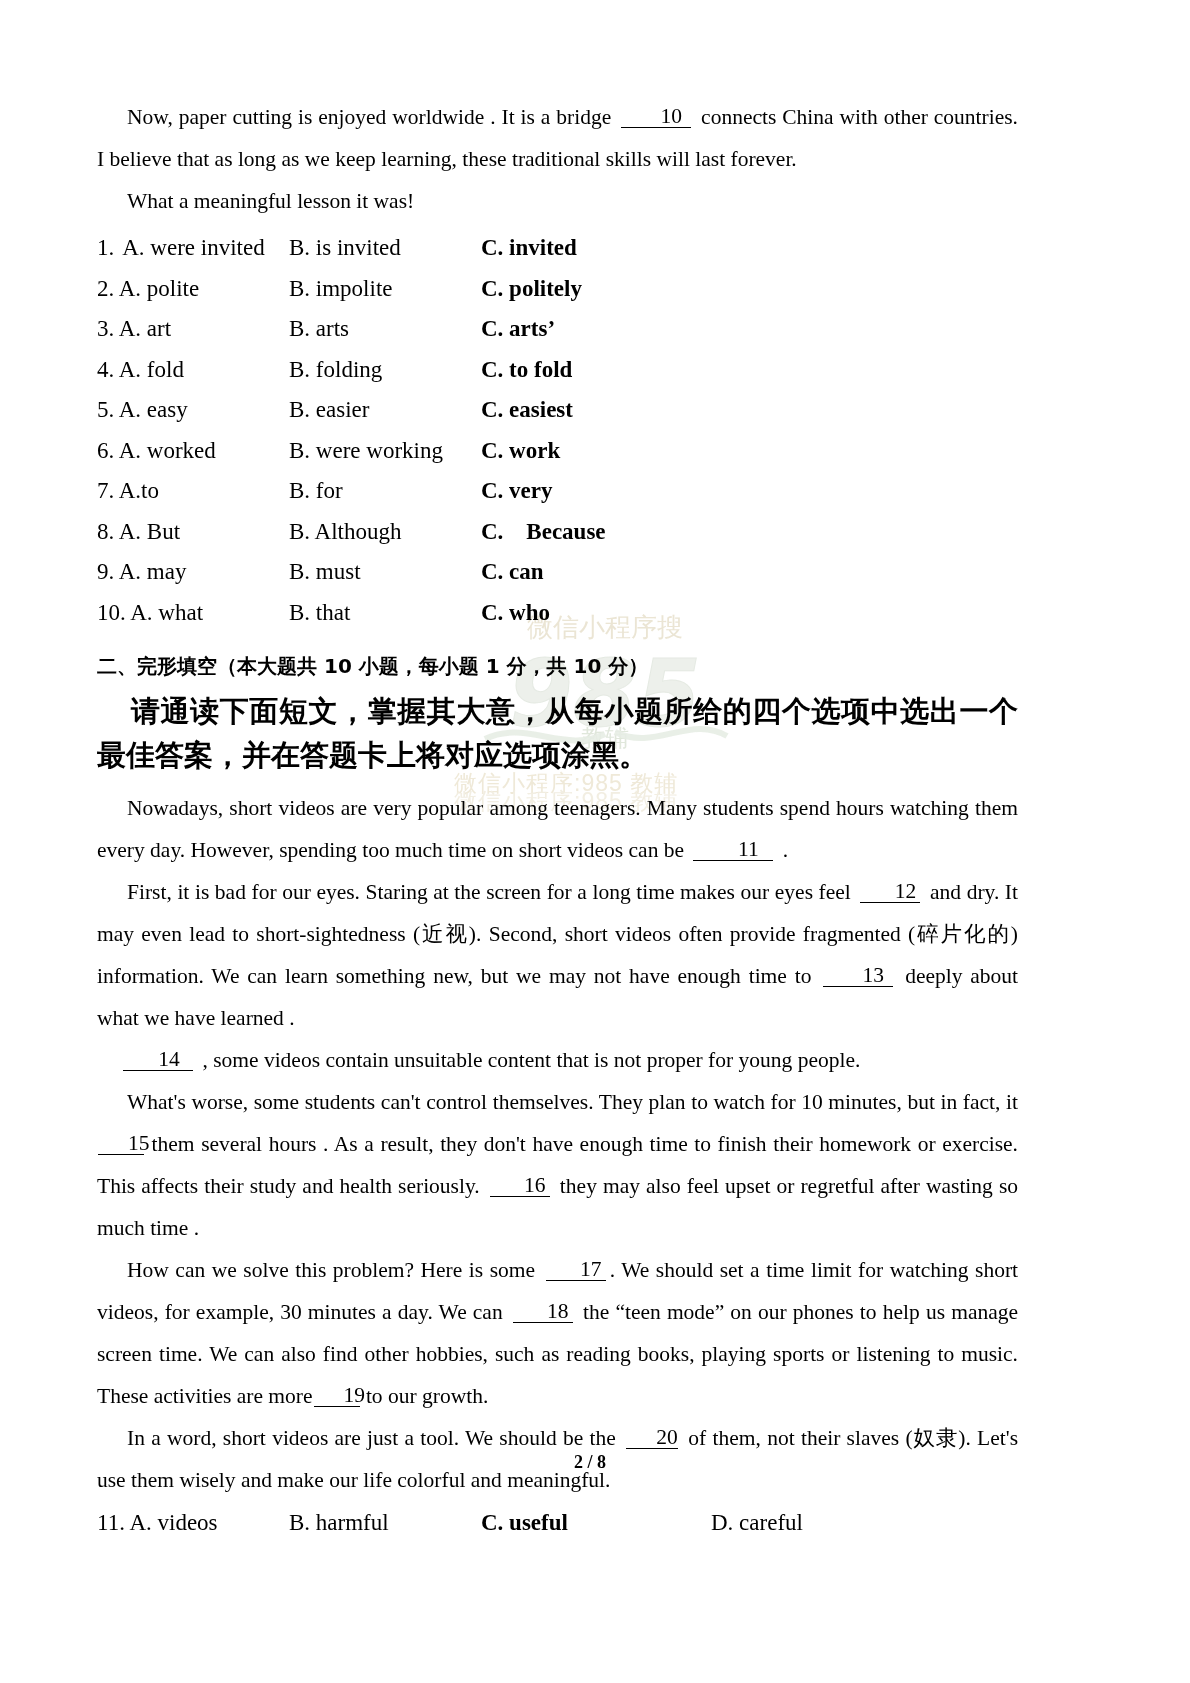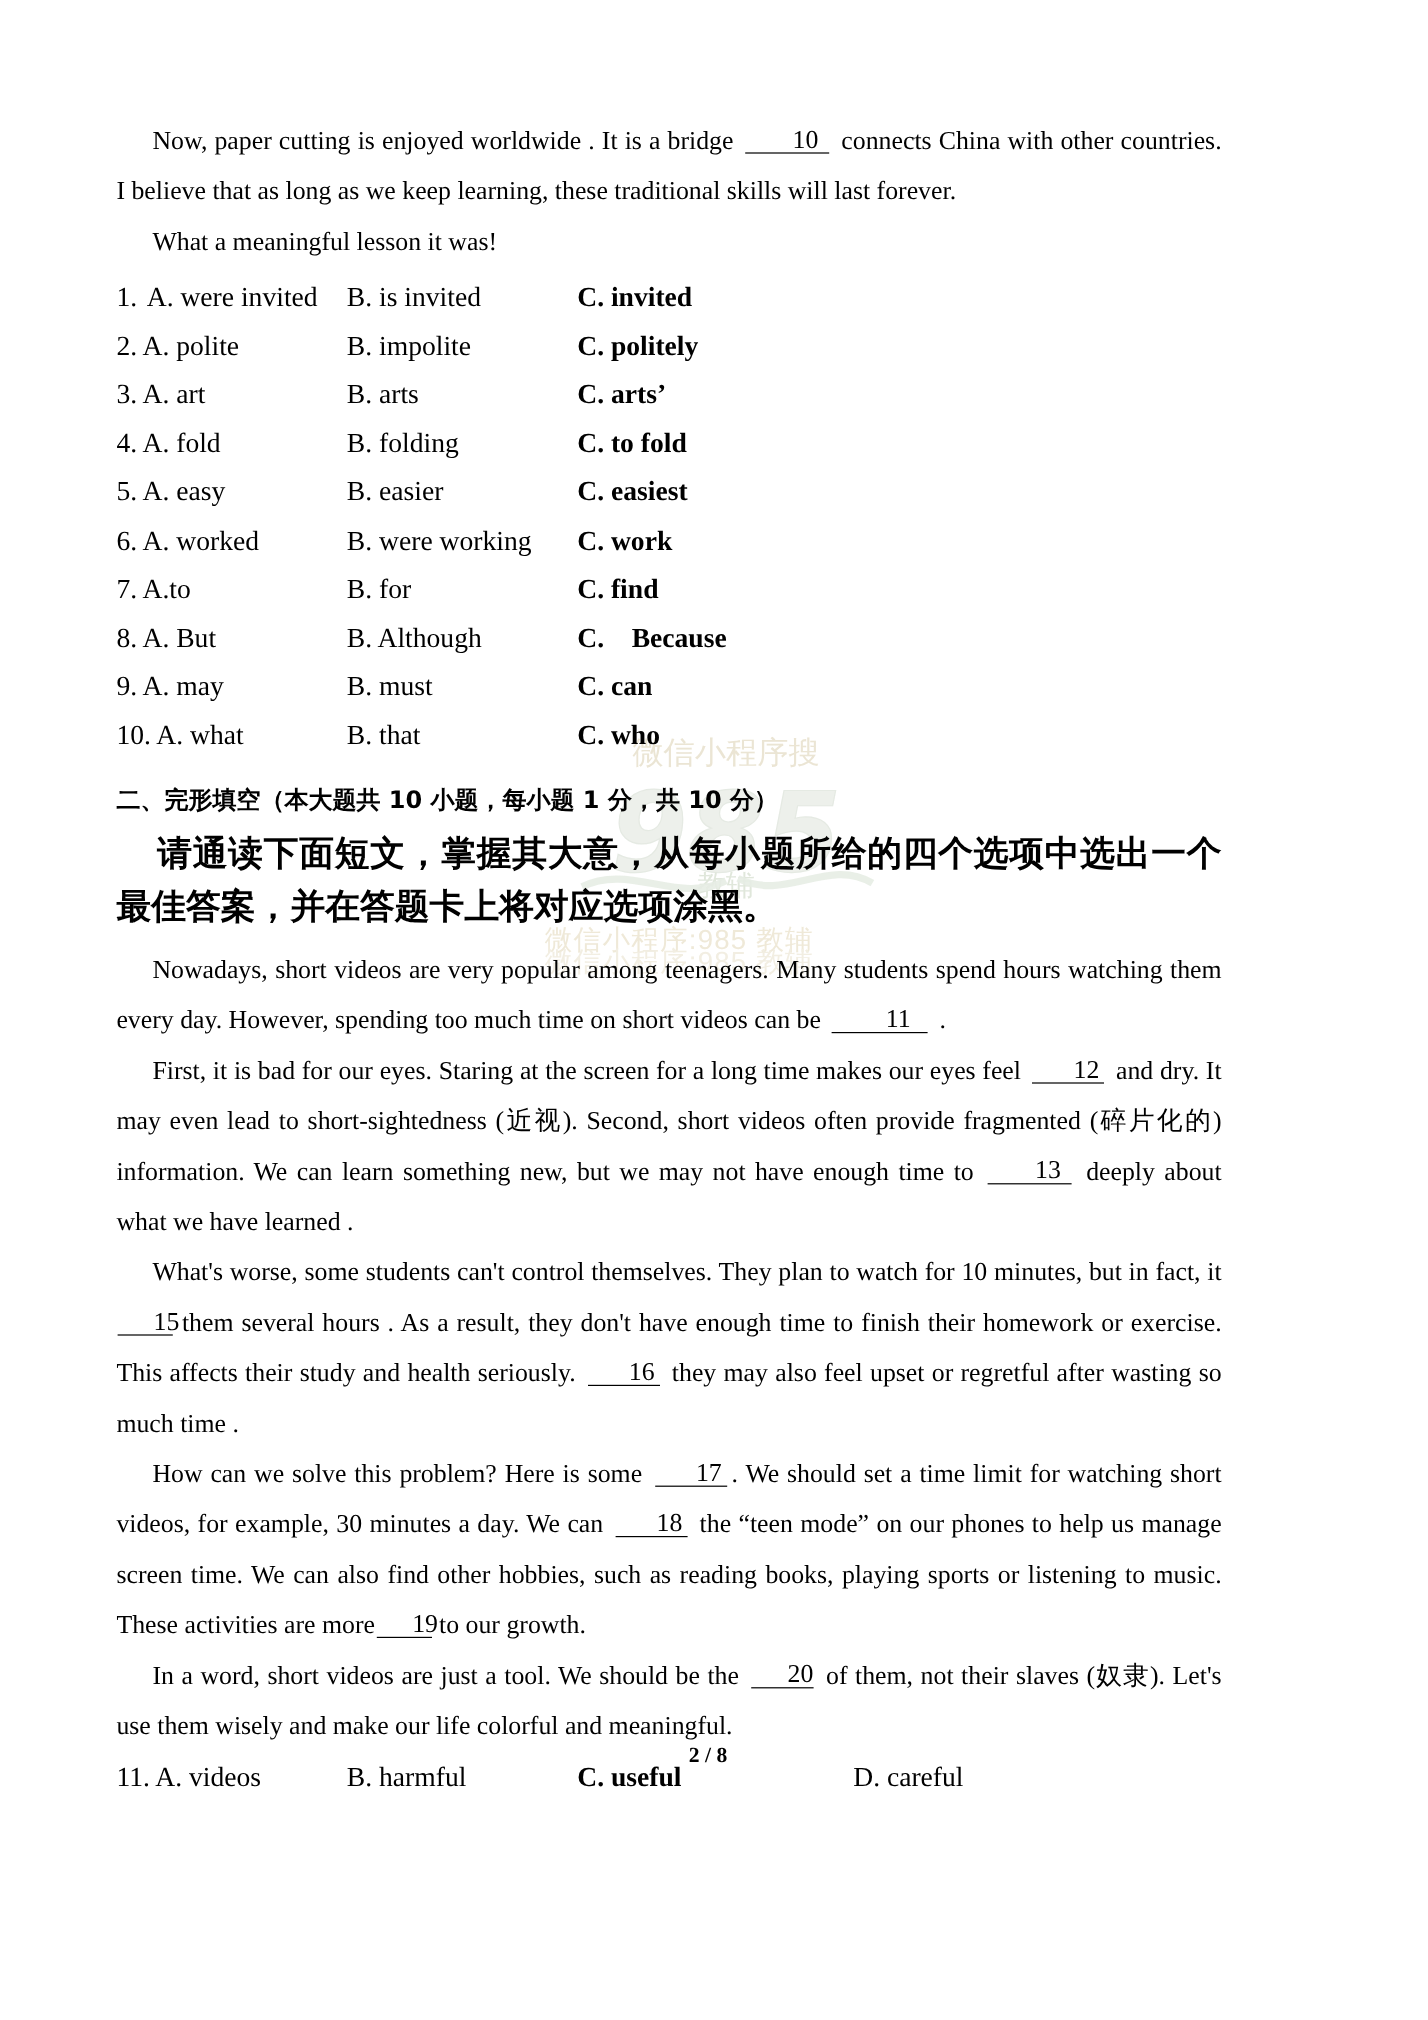--- a/index.html
+++ b/index.html
@@ -190,21 +190,21 @@
 
       <div class="opt-row">
         <span class="c0"><span>6.</span> <span>A. worked</span></span>
         <span class="c1">B. were working</span>
         <span class="c2">C. work</span>
       </div>
 
       <div class="opt-row">
         <span class="c0"><span>7.</span> <span>A.to</span></span>
         <span class="c1">B. for</span>
-        <span class="c2">C. find</span>
+        <span class="c2">C. very</span>
       </div>
 
       <div class="opt-row">
         <span class="c0"><span>8.</span> <span>A. But</span></span>
         <span class="c1">B. Although</span>
         <span class="c2" style="white-space:pre">C.    Because</span>
       </div>
 
       <div class="opt-row">
         <span class="c0"><span>9.</span> <span>A. may</span></span>
@@ -229,20 +229,24 @@
     </p>
 
     <p class="para indent">
       <span>First, it is bad for our eyes. Staring at the screen for a long time makes our eyes feel</span>
       <span class="blank w60">12</span>
       <span>and dry. It may even lead to short-sightedness (近视). Second, short videos often provide fragmented (碎片化的) information. We can learn something new, but we may not have enough time to</span>
       <span class="blank w70">13</span>
       <span>deeply about what we have learned .</span>
     </p>
 
+    <p class="para" style="text-indent:22px">
+      <span class="blank w70">14</span>
+      <span>, some videos contain unsuitable content that is not proper for young people.</span>
+    </p>
 
     <p class="para indent">
       <span>What's worse, some students can't control themselves. They plan to watch for 10 minutes, but in fact, it</span><span class="blank w46 tight">15</span>
       <span>them several hours . As a result, they don't have enough time to finish their homework or exercise. This affects their study and health seriously.</span>
       <span class="blank w60">16</span>
       <span>they may also feel upset or regretful after wasting so much time .</span>
     </p>
 
     <p class="para indent">
       <span>How can we solve this problem? Here is some</span>

